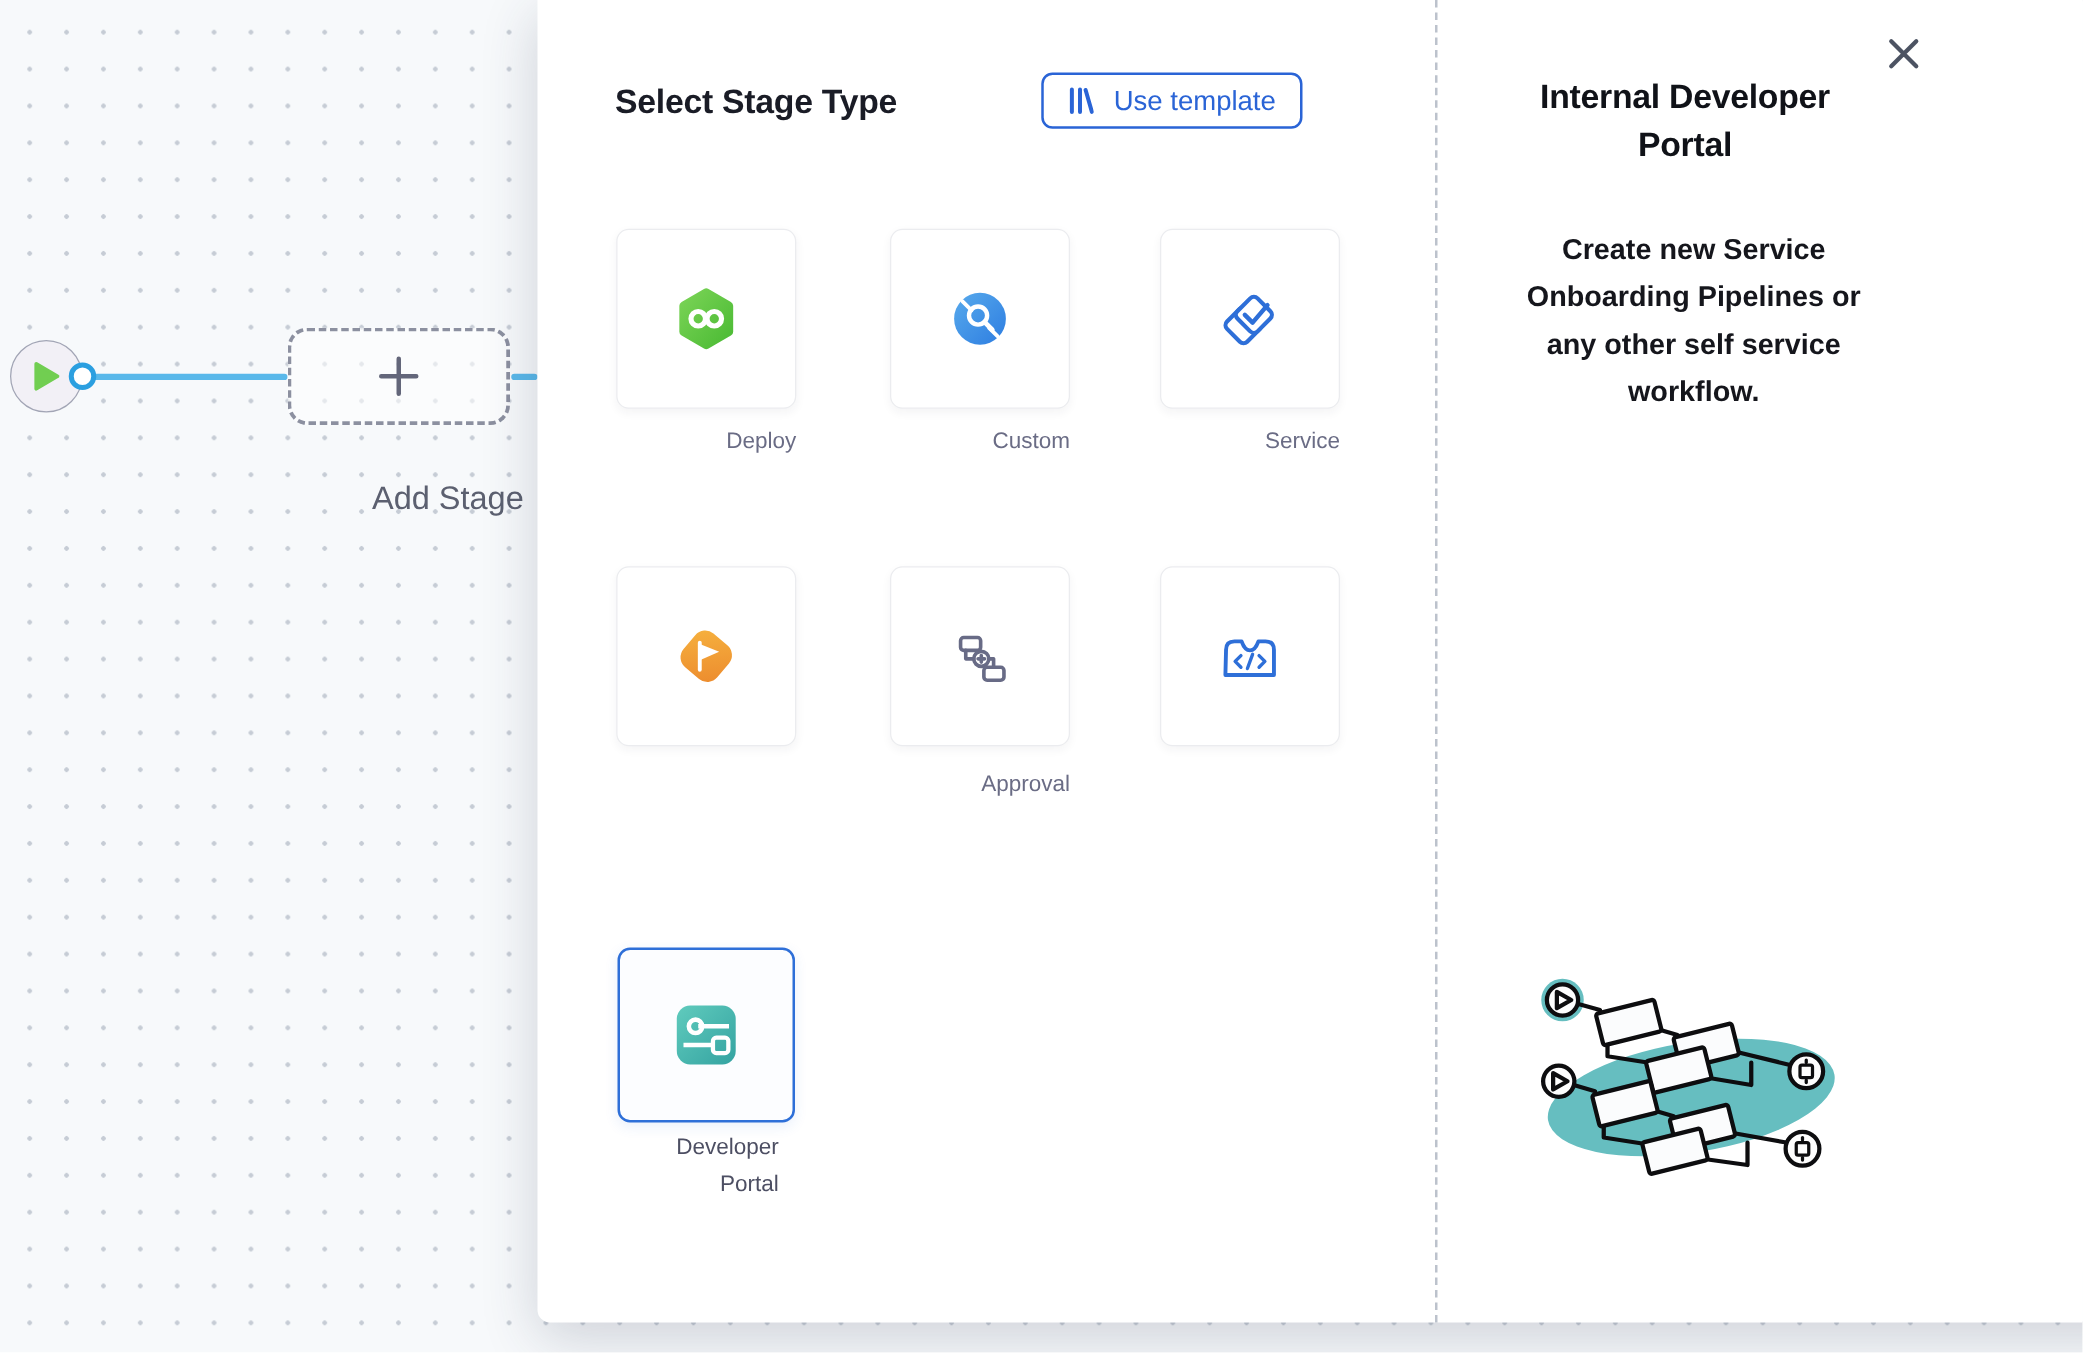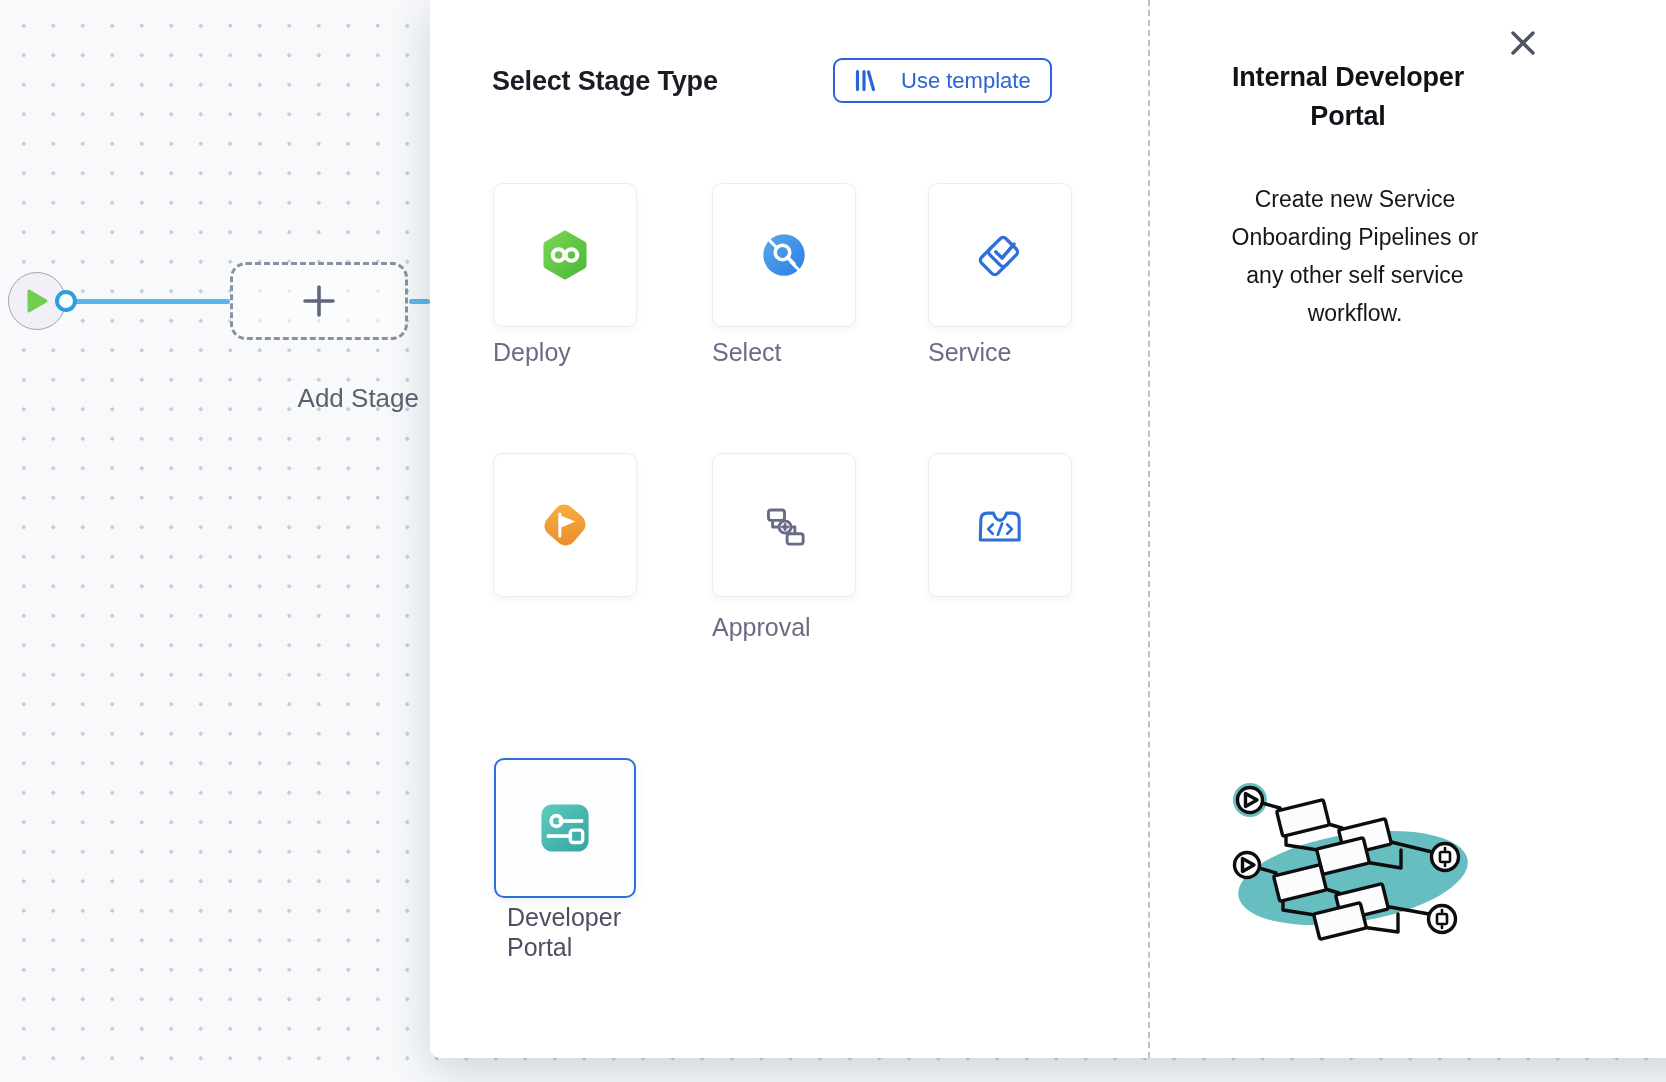--- a/index.html
+++ b/index.html
@@ -50,59 +50,59 @@
     border-left: 2px dashed #bcc2cc;
   }
   .modal-right { position: absolute; left: 720px; top: 0; width: 420px; height: 100%; text-align: center; }
 
   .dialog-title {
     position: absolute; left: 62px; top: 66px;
     font-size: 27px; font-weight: 700; color: #1a1c26; letter-spacing: -0.2px;
   }
   .use-template-btn {
     position: absolute; left: 403px; top: 58px; height: 45px;
-    display: inline-flex; align-items: center; gap: 26px;
+    display: inline-flex; align-items: center; gap: 16px;
     padding: 0 19px; border: 2px solid #2a64d6; border-radius: 9px;
     background: #ffffff; color: #2a64d6; font-size: 22px; font-weight: 500;
     font-family: "Liberation Sans", sans-serif; cursor: pointer;
   }
 
   .stage-card {
     position: absolute; width: 144px; height: 144px;
     background: #ffffff; border: 1px solid #ebecef; border-radius: 10px;
     box-shadow: 0 3px 8px rgba(40,41,61,0.05);
     display: flex; align-items: center; justify-content: center;
     cursor: pointer;
   }
   .stage-card.selected {
     width: 142px; height: 140px;
     border: 2px solid #2e6fd8; background: #fcfdff;
     box-shadow: 0 3px 10px rgba(46,111,216,0.10);
   }
   .stage-label {
-    position: absolute; width: 144px; text-align: left;
-    font-size: 25px; line-height: 30px; color: #6a6c85;
+    position: absolute; width: 144px; text-align: right;
+    font-size: 18px; line-height: 30px; color: #6a6c85;
   }
   .stage-label .wrapbox { width: 116px; margin: 0 auto; }
   .stage-label.selected-label { font-weight: 400; color: #4d4f63; }
 
   
   .close-btn {
     position: absolute; right: 28px; top: 24px; width: 38px; height: 38px;
     display: flex; align-items: center; justify-content: center;
     background: transparent; border: none; cursor: pointer;
   }
   .details-title {
     position: absolute; left: 67px; top: 58px; width: 262px;
     font-size: 27px; line-height: 39px; font-weight: 700; color: #101218;
     letter-spacing: -0.2px;
   }
   .details-desc {
     position: absolute; left: 67px; top: 180px; width: 276px;
-    font-size: 23px; line-height: 38px; font-weight: 400; color: #15161c;
+    font-size: 23px; line-height: 38px; font-weight: 700; color: #15161c;
   }
   .illustration { position: absolute; left: 68px; top: 738px; }
 </style>
 </head>
 <body>
 
 <div class="canvas">
 
   <div class="edge-line" style="left:66px; top:299px; width:164px;"></div>
   <div class="edge-line" style="left:409px; top:299px; width:21px;"></div>
@@ -166,21 +166,21 @@
 
       <div class="stage-card" style="left:498px; top:183px;">
         <svg width="58" height="58" viewBox="0 0 56 56">
           <rect x="12" y="22" width="22" height="22" rx="4" fill="none" stroke="#2e6fd8" stroke-width="3.2" transform="rotate(45 23 33)"></rect>
           <rect x="20" y="14" width="22" height="22" rx="4" fill="#ffffff" stroke="#2e6fd8" stroke-width="3.2" transform="rotate(45 31 25)"></rect>
           <polyline points="24,25 30,31 41.5,17.5" fill="none" stroke="#2e6fd8" stroke-width="3.4" stroke-linecap="round" stroke-linejoin="round"></polyline>
         </svg>
       </div>
 
       <div class="stage-label" style="left:63px; top:337px;">Deploy</div>
-      <div class="stage-label" style="left:282px; top:337px;">Select</div>
+      <div class="stage-label" style="left:282px; top:337px;">Custom</div>
       <div class="stage-label" style="left:498px; top:337px;">Service</div>
 
       <div class="stage-card" style="left:63px; top:453px;">
         <svg width="58" height="58" viewBox="0 0 56 56">
           <defs>
               <linearGradient id="gOrange" x1="0" y1="0" x2="1" y2="1">
             <stop offset="0" stop-color="#f6b23f"></stop>
                 <stop offset="1" stop-color="#ec8a2d"></stop>
               </linearGradient>
             </defs>

